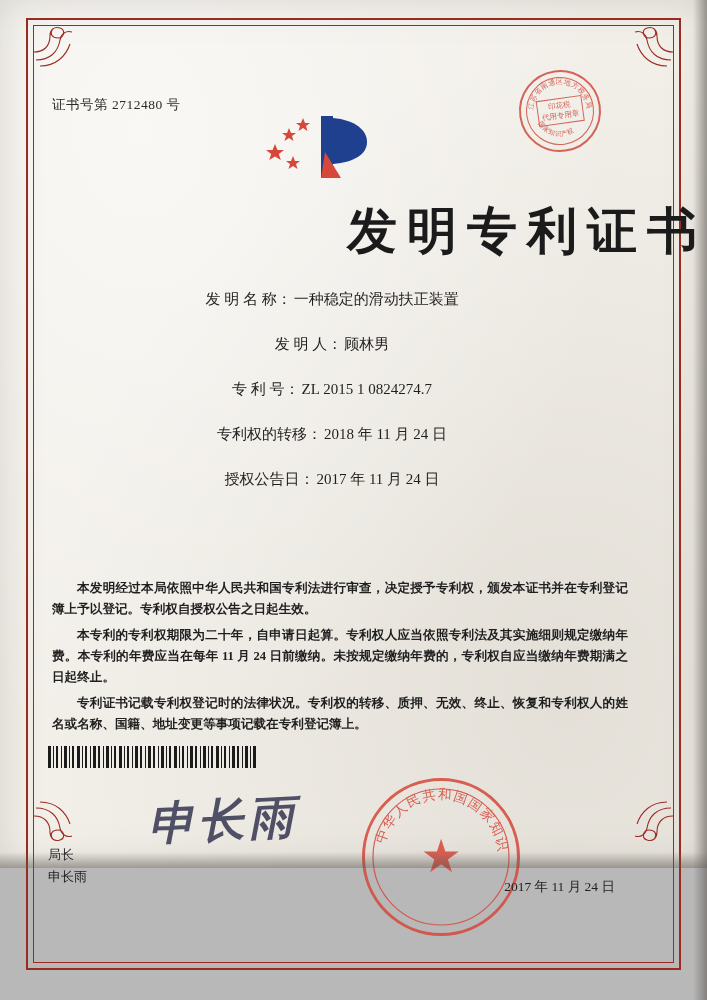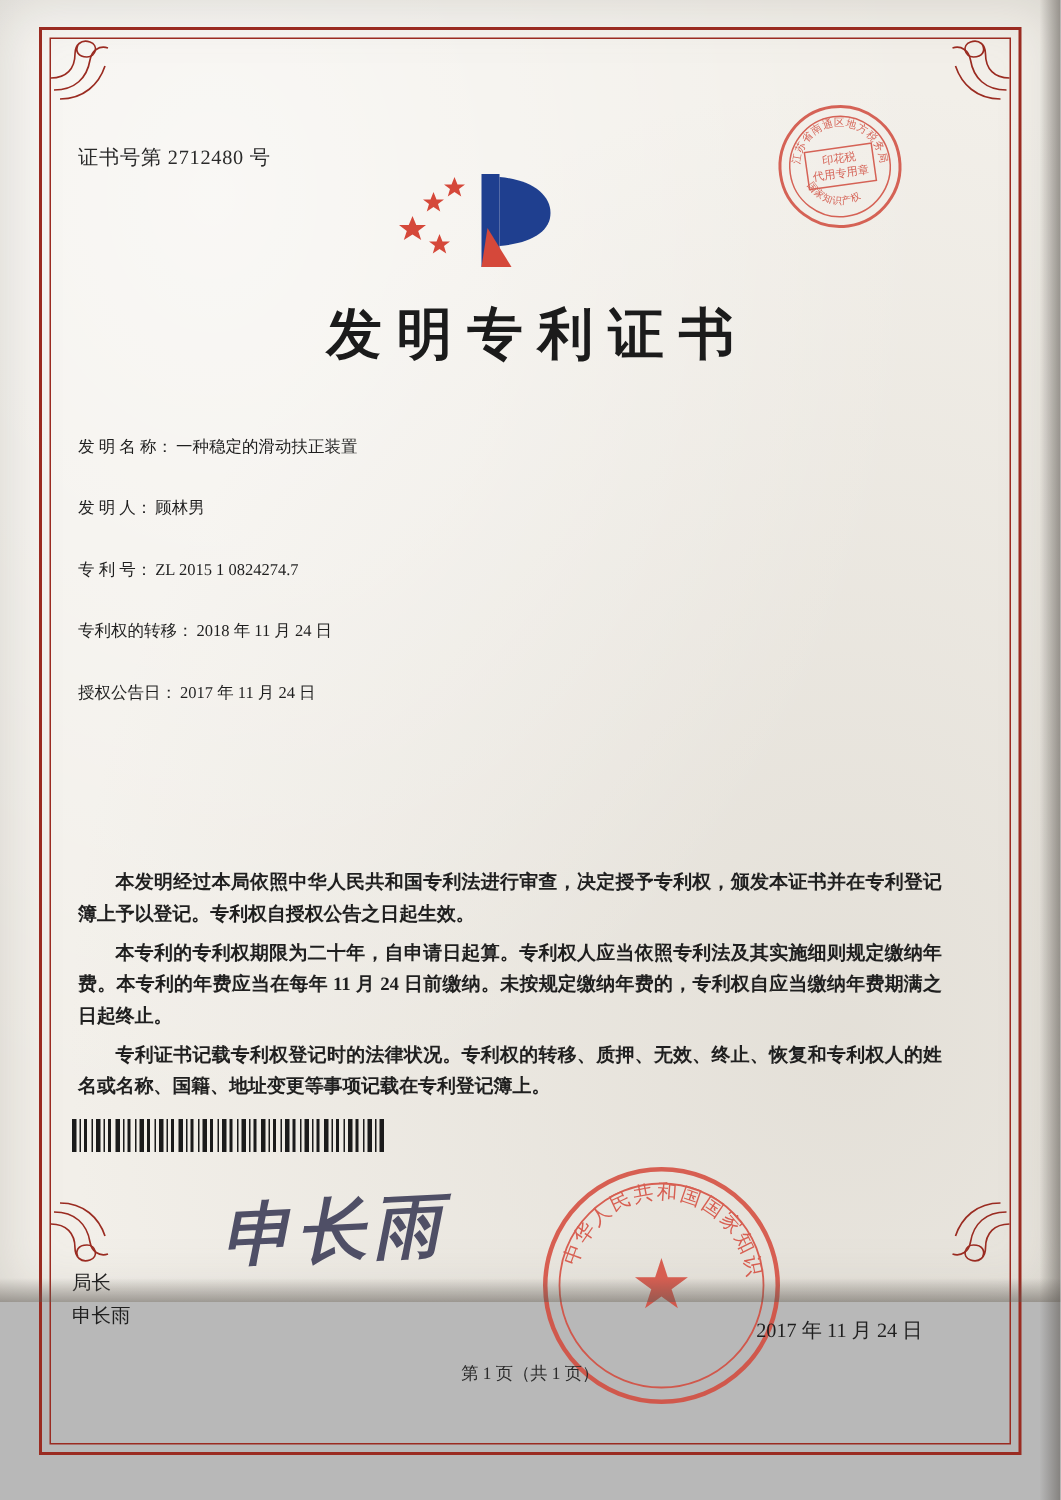--- a/index.html
+++ b/index.html
@@ -113,40 +113,41 @@
     border: 1px solid #cf4436;
     padding: 2px 3px;
     white-space: nowrap;
   }
 
   .title {
     position: absolute;
     left: 0;
     right: 0;
     top: 198px;
-    text-align: center;
-    font-size: 37px;
+    text-align: right;
+    font-size: 50px;
     letter-spacing: 10px;
     font-weight: 700;
     color: #1b1b1b;
     font-family: "DejaVu Serif", "Liberation Serif", serif;
     text-indent: 10px;
   }
 
   .fields {
     position: absolute;
     left: 52px;
     top: 290px;
     width: 560px;
   }
   .field {
-    font-size: 11px;
+    font-size: 15px;
     color: #1f1f1f;
     margin-bottom: 26px;
     white-space: nowrap;
+    text-align: center;
   }
   .field .lbl {
     display: inline-block;
     color: #1f1f1f;
   }
   .field .val {
     display: inline-block;
     margin-left: 2px;
   }
 
@@ -436,17 +437,16 @@
       <circle cx="76" cy="76" r="68" fill="none" stroke="#d5483a" stroke-width="1.2"></circle>
       <text fill="#d5483a" font-size="13.5" font-family="DejaVu Sans, sans-serif" letter-spacing="1.5">
         <textPath href="#bigArc" startOffset="7%">中华人民共和国国家知识产权局</textPath>
       </text>
     </svg>
     <div class="star">★</div>
   </div>
 
   <div class="date-line">2017 年 11 月 24 日</div>
 
-  <div class="page-no">第 1 页（共 1 页）</div>
 
   <div class="scan-edge-right"></div>
   <div class="scan-edge-bottom"></div>
 </div>
 
 </body></html>

